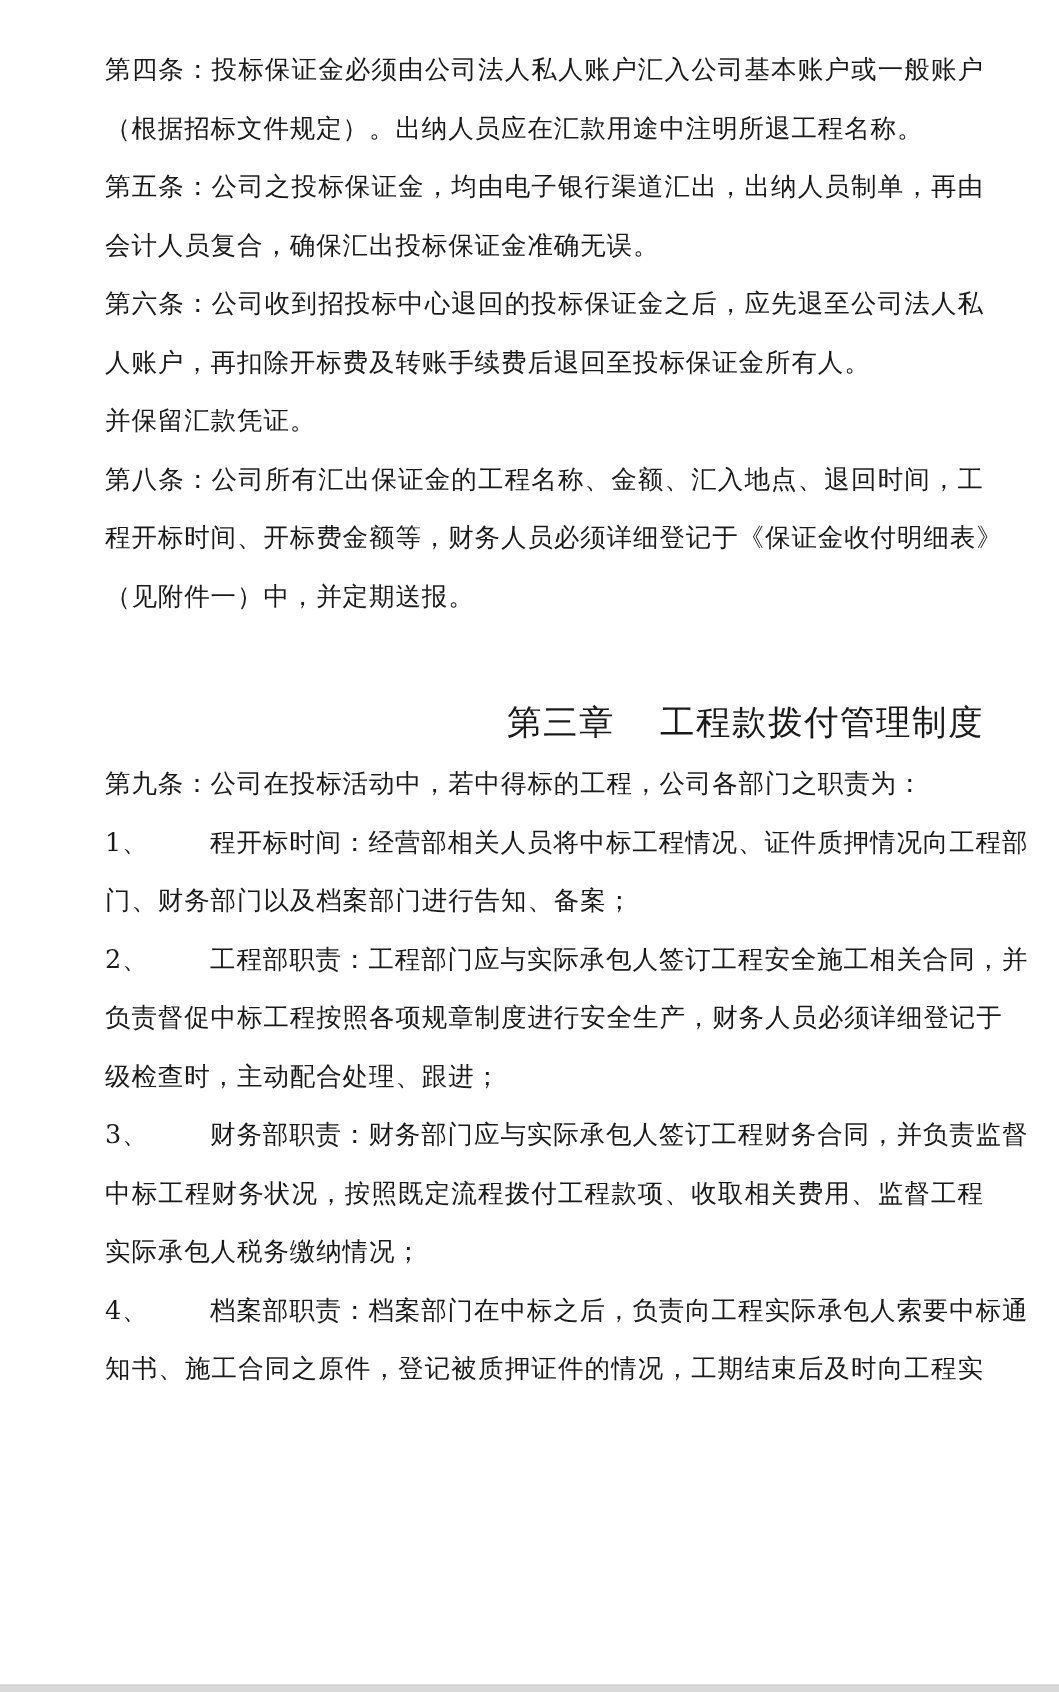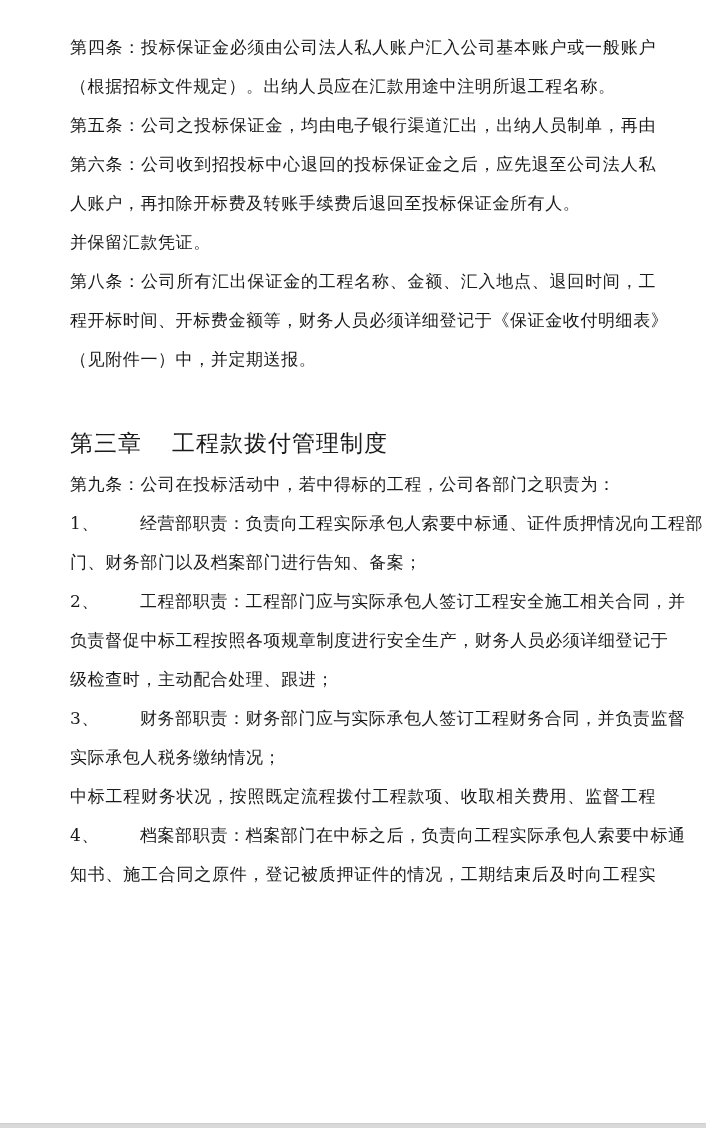--- a/index.html
+++ b/index.html
@@ -40,21 +40,21 @@
       text-align: justify;
       text-align-last: justify;
     }
     .gap {
       height: 42px;
     }
     .chapter-heading {
       font-size: 23px;
       height: 44px;
       line-height: 44px;
-      text-align: left;
+      text-align: right;
       letter-spacing: 1px;
       color: #1a1a1a;
       margin-bottom: 0px;
     }
     .chapter-heading .sep {
       display: inline-block;
       width: 30px;
     }
     .num {
       display: inline-block;
@@ -76,20 +76,21 @@
 <div class="page">
   <div class="content">
 
     <div>
       <div class="line justify">第四条：投标保证金必须由公司法人私人账户汇入公司基本账户或一般账户</div>
       <div class="line">（根据招标文件规定）。出纳人员应在汇款用途中注明所退工程名称。</div>
     </div>
 
     <div>
       <div class="line justify">第五条：公司之投标保证金，均由电子银行渠道汇出，出纳人员制单，再由</div>
+      <div class="line">会计人员复合，确保汇出投标保证金准确无误。</div>
     </div>
 
     <div>
       <div class="line justify">第六条：公司收到招投标中心退回的投标保证金之后，应先退至公司法人私</div>
       <div class="line">人账户，再扣除开标费及转账手续费后退回至投标保证金所有人。</div>
     </div>
 
     <div>
       <div class="line">并保留汇款凭证。</div>
     </div>
@@ -102,34 +103,34 @@
 
     <div class="gap"></div>
 
     <div class="chapter-heading">
       <span>第三章</span><span class="sep"></span><span>工程款拨付管理制度</span>
     </div>
 
     <div class="line">第九条：公司在投标活动中，若中得标的工程，公司各部门之职责为：</div>
 
     <div>
-      <div class="line"><span class="num">1、</span><span>经营部职责：负责向工程实际承包人索要中标通、证件质押情况向工程部</span></div>
+      <div class="line"><span class="num">1、</span><span>程开标时间：经营部相关人员将中标工程情况、证件质押情况向工程部</span></div>
       <div class="line">门、财务部门以及档案部门进行告知、备案；</div>
     </div>
 
     <div>
       <div class="line"><span class="num">2、</span><span>工程部职责：工程部门应与实际承包人签订工程安全施工相关合同，并</span></div>
       <div class="line justify">负责督促中标工程按照各项规章制度进行安全生产，财务人员必须详细登记于</div>
       <div class="line">级检查时，主动配合处理、跟进；</div>
     </div>
 
     <div>
       <div class="line"><span class="num">3、</span><span>财务部职责：财务部门应与实际承包人签订工程财务合同，并负责监督</span></div>
+      <div class="line justify">中标工程财务状况，按照既定流程拨付工程款项、收取相关费用、监督工程</div>
       <div class="line">实际承包人税务缴纳情况；</div>
-      <div class="line justify">中标工程财务状况，按照既定流程拨付工程款项、收取相关费用、监督工程</div>
     </div>
 
     <div>
       <div class="line"><span class="num">4、</span><span>档案部职责：档案部门在中标之后，负责向工程实际承包人索要中标通</span></div>
       <div class="line justify">知书、施工合同之原件，登记被质押证件的情况，工期结束后及时向工程实</div>
     </div>
 
   </div>
 </div>
 

